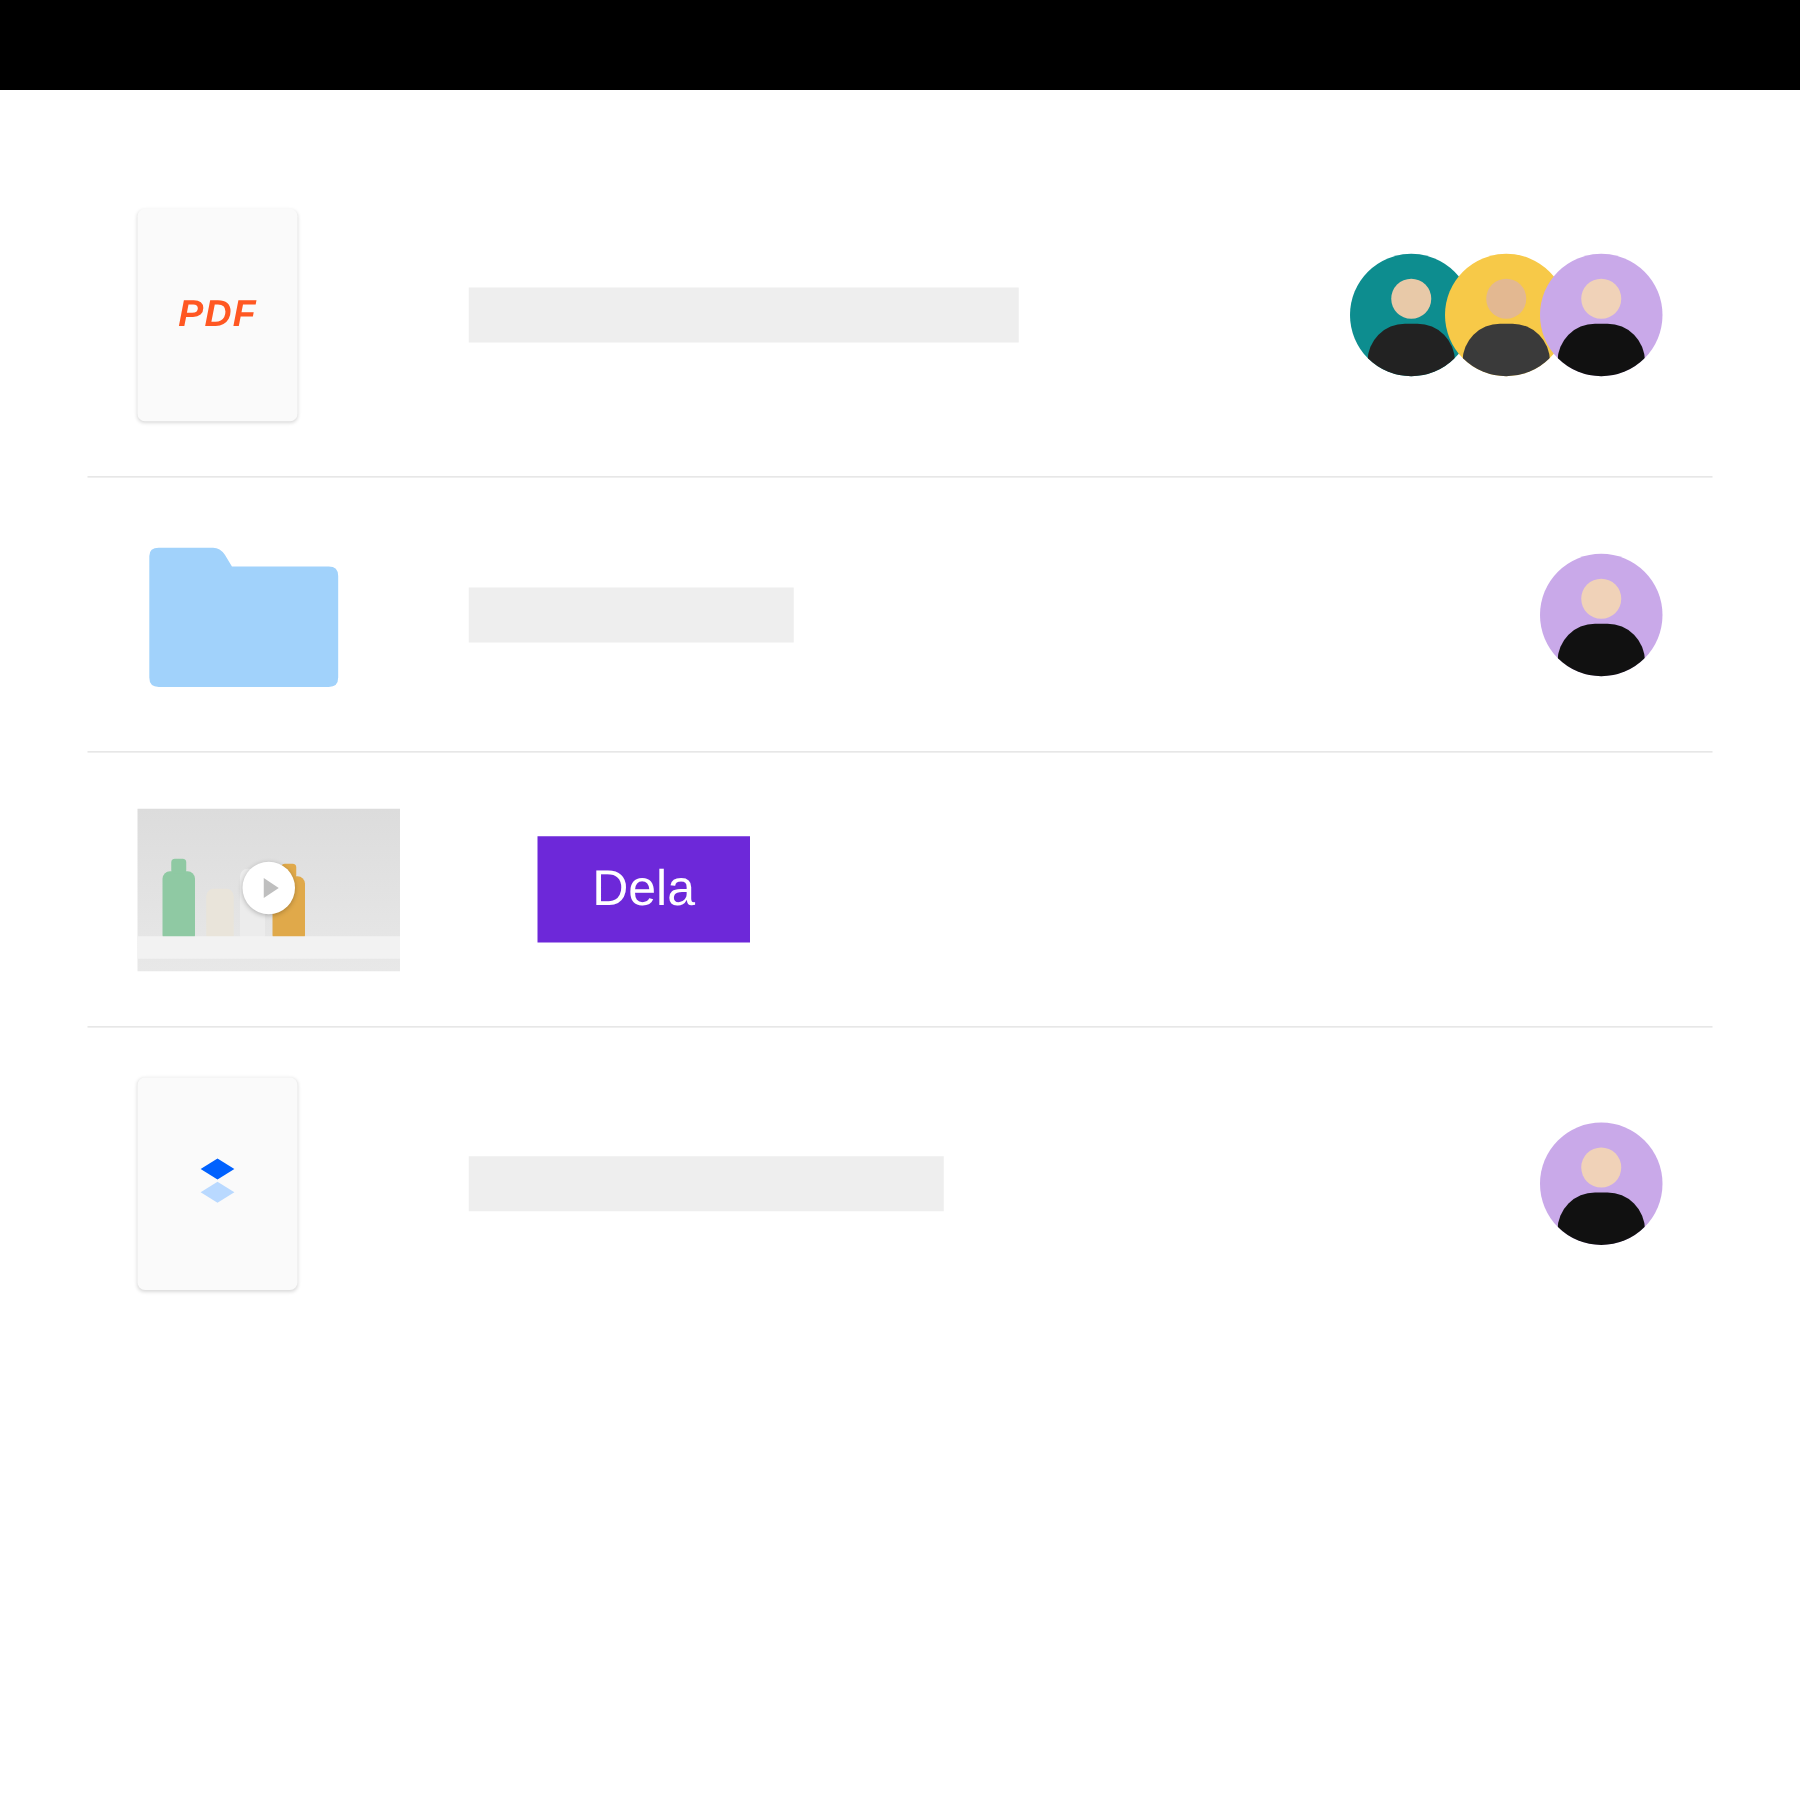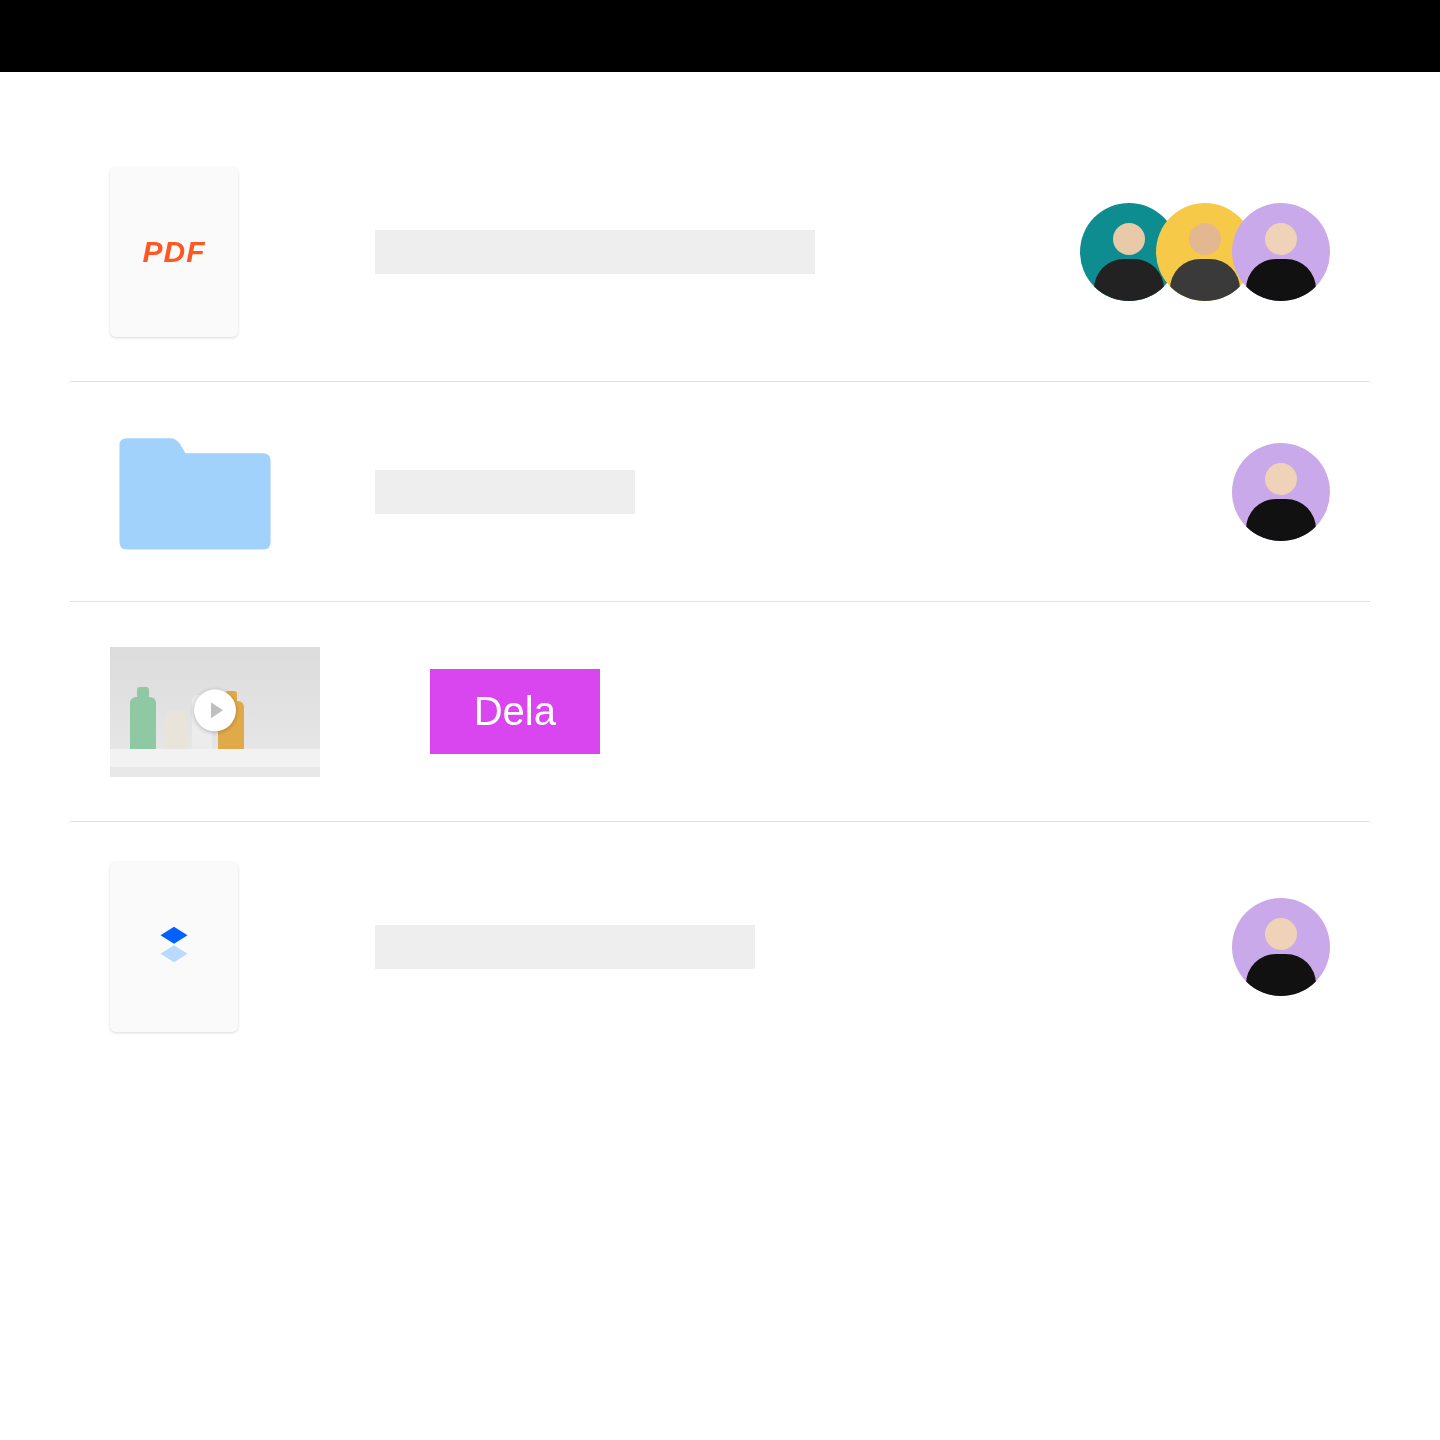--- a/index.html
+++ b/index.html
@@ -175,21 +175,21 @@
       position:absolute;bottom:-8px;
     }
     .av-teal   { background:#0d8d8f; }
     .av-teal .head{background:#e8c9a8;} .av-teal .body{background:#222;}
     .av-yellow { background:#f7c948; }
     .av-yellow .head{background:#e3b891;} .av-yellow .body{background:#3a3a3a;}
     .av-purple { background:#c9a9e9; }
     .av-purple .head{background:#f0d2b8;} .av-purple .body{background:#111;}
     
     .share-btn {
-      background: #d946ef;
+      background: #6d28d9;
       color: #fff;
       font-size: 40px;
       font-weight: 500;
       border: none;
       padding: 20px 44px;
       cursor: pointer;
     }
   </style>
 </head>
 <body>

